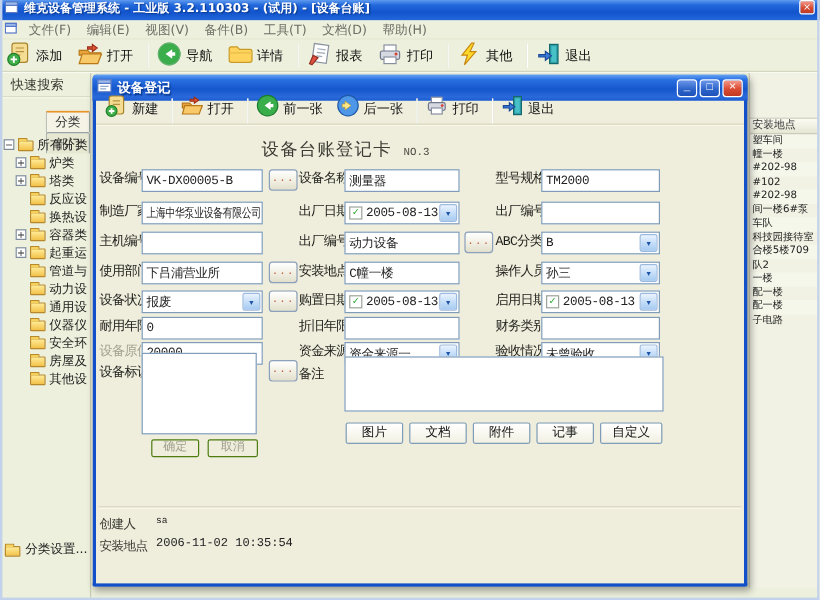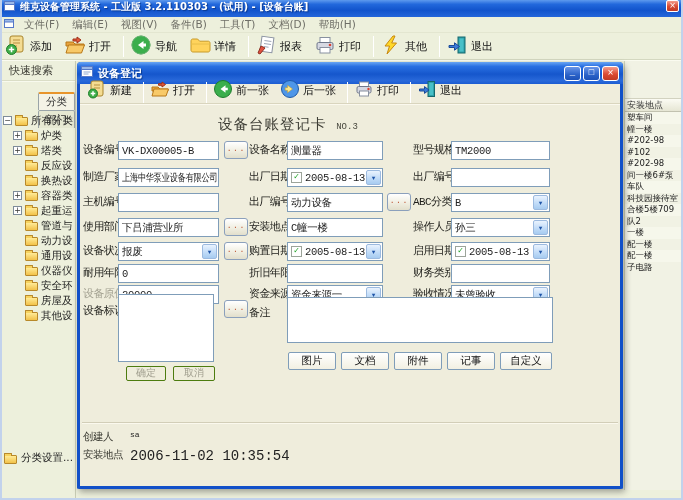--- a/index.html
+++ b/index.html
@@ -104,21 +104,21 @@
   .br { position:absolute; width:24px; height:18px; border:1px solid #8BA0BC; border-radius:3px;
     background:linear-gradient(#FFFFFF,#EFEDDF 60%,#E2DFCC); color:#C06040; font-size:9px;
     line-height:14px; text-align:center; letter-spacing:1px; }
   .area { position:absolute; background:#fff; border:1px solid #7F9DB9; }
   .btn5 { position:absolute; height:18px; border:1px solid #7F9DB9; border-radius:2px;
     background:linear-gradient(#FFFFFF,#F2F0E2); font-size:10.5px; line-height:16px; text-align:center; color:#111; }
   .btn-dis { position:absolute; height:15px; border:1px solid #4d7c0f; border-radius:2px;
     background:#EFEDDC; color:#A09E8E; font-size:10px; line-height:13px; text-align:center; }
   .hr { position:absolute; left:2px; right:2px; top:318px; border-top:1px solid #D2CEB8; border-bottom:1px solid #FBF9EE; }
   .ft-lb { position:absolute; font-size:10.5px; color:#3C3C34; letter-spacing:-0.5px; }
-  .ft-val { position:absolute; font-size:14px; color:#222; }
+  .ft-val { position:absolute; font-size:10px; color:#222; }
   .ico { display:inline-block; }
 </style>
 </head>
 <body>
 
 <div class="titlebar">
   <span class="ico">
     <svg width="12" height="12">
         <rect x="0.5" y="1.5" width="10" height="9" fill="#fff" stroke="#5578C8"></rect>
         <rect x="0.5" y="1.5" width="10" height="3" fill="#9AB8E8" stroke="#5578C8"></rect>

